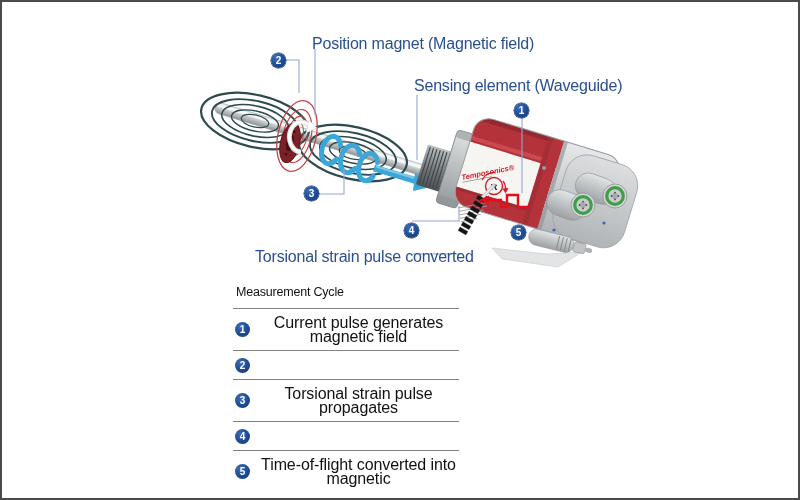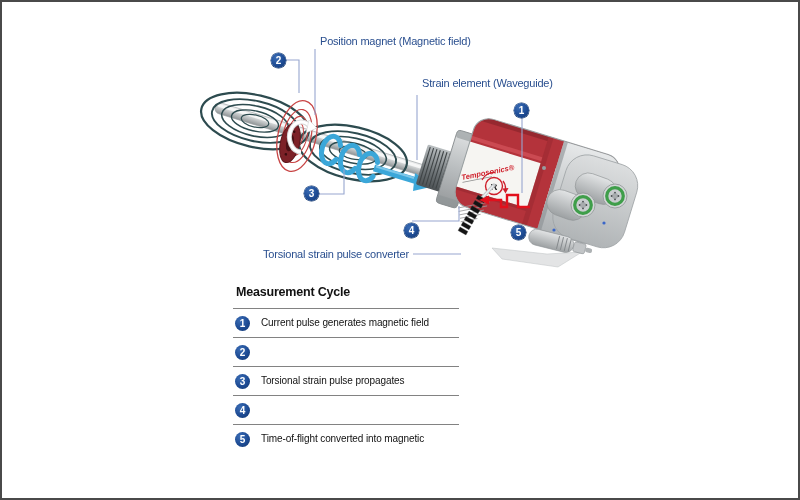--- a/index.html
+++ b/index.html
@@ -3,38 +3,38 @@
 <meta charset="utf-8">
 <style>
   html,body{margin:0;padding:0;background:#fff;}
   #app{
     position:relative;width:800px;height:500px;box-sizing:border-box;
     border:2px solid #4a4a4a;background:#ffffff;overflow:hidden;
     font-family:"Liberation Sans", sans-serif;
   }
   svg{position:absolute;left:0;top:0;}
   .diagram-label{
-    position:absolute;color:#2a4f8f;font-size:11px;letter-spacing:-0.2px;
-    white-space:nowrap;z-index:3;margin-left:8px;
+    position:absolute;color:#2a4f8f;font-size:16px;letter-spacing:-0.2px;
+    white-space:nowrap;z-index:3;
   }
   .badge{
     position:absolute;width:15px;height:15px;border-radius:50%;
     background:radial-gradient(circle at 35% 30%, #3a6cb4 0%, #1d4b94 55%, #14376e 100%);
     color:#fff;font-size:10px;font-weight:bold;text-align:center;line-height:15px;
     z-index:4;box-shadow:0 0 0 0.5px #12366b;
   }
   #legend{position:absolute;left:231px;top:283px;width:226px;z-index:3;}
-  .legend-title{font-size:12.5px;font-weight:bold;color:#111;padding:0 0 9px 3px;letter-spacing:-0.2px;}
+  .legend-title{font-size:12.5px;font-weight:normal;color:#111;padding:0 0 9px 3px;letter-spacing:-0.2px;}
   .legend-row{display:flex;align-items:center;gap:11px;padding:6.5px 0 6.5px 2px;border-top:1px solid #828282;}
   .legend-badge{
     flex:none;width:15px;height:15px;border-radius:50%;
     background:radial-gradient(circle at 35% 30%, #3a6cb4 0%, #1d4b94 55%, #14376e 100%);
     color:#fff;font-size:10px;font-weight:bold;text-align:center;line-height:15px;
   }
-  .legend-text{font-size:10px;line-height:14px;color:#111;letter-spacing:-0.1px;width:195px;}
+  .legend-text{font-size:16px;line-height:14px;color:#111;letter-spacing:-0.1px;width:195px;text-align:center;}
 </style>
 </head>
 <body>
 
 <div id="app">
 
   <svg width="800" height="500" viewBox="0 0 800 500">
     <defs>
       <linearGradient id="gRod" x1="0" y1="0" x2="0" y2="1">
         <stop offset="0" stop-color="#f2f3f3"></stop>
@@ -249,22 +249,22 @@
       <path d="M 277,58 H 297 V 91"></path>
       <path d="M 415,93 V 158"></path>
       <path d="M 520,110 V 191"></path>
       <path d="M 310,192 H 342 V 167"></path>
       <path d="M 410,219 H 457 V 204"></path>
       <path d="M 411,252 H 459"></path>
     </g>
   </svg>
 
   <div class="diagram-label" style="left:310px;top:33px;">Position magnet (Magnetic field)</div>
-  <div class="diagram-label" style="left:412px;top:75px;">Strain element (Waveguide)</div>
-  <div class="diagram-label" style="left:253px;top:246px;">Torsional strain pulse converter</div>
+  <div class="diagram-label" style="left:412px;top:75px;">Sensing element (Waveguide)</div>
+  <div class="diagram-label" style="left:253px;top:246px;">Torsional strain pulse converted</div>
 
   <div class="badge" style="left:512px;top:101px;">1</div>
   <div class="badge" style="left:269px;top:51px;">2</div>
   <div class="badge" style="left:302px;top:184px;">3</div>
   <div class="badge" style="left:402px;top:221px;">4</div>
   <div class="badge" style="left:509px;top:223px;">5</div>
 
   <div id="legend">
     <div class="legend-title">Measurement Cycle</div>
     <div class="legend-row">

